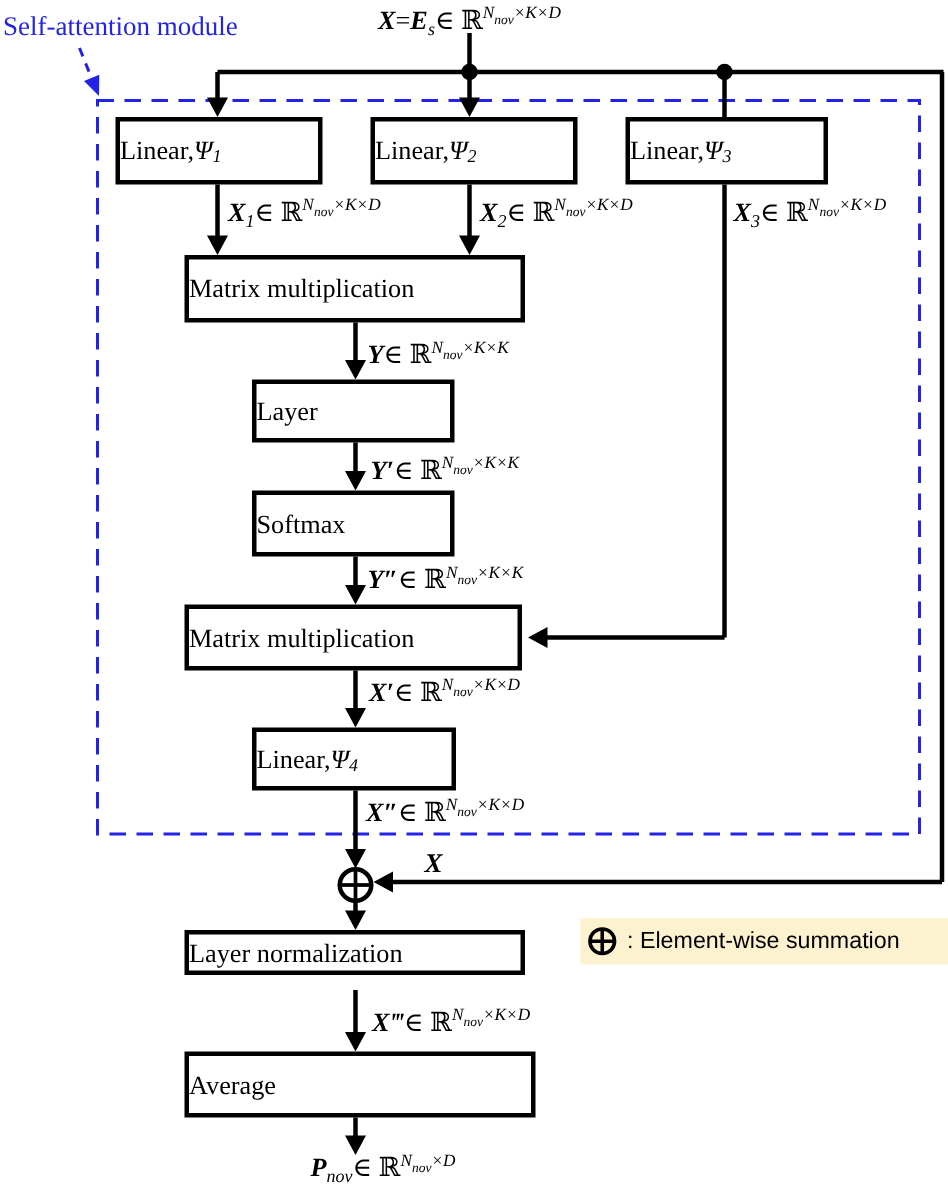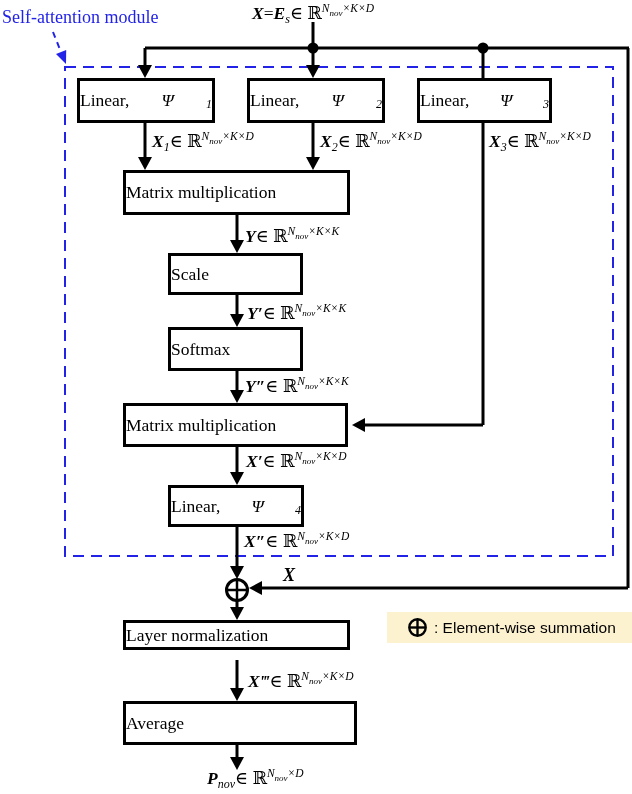--- a/index.html
+++ b/index.html
@@ -1,33 +1,33 @@
 <!DOCTYPE html>
 <html style="--accent-blue: #2323e8; --legend-bg: #fdf2d0;"><head>
 <meta charset="utf-8">
 <style>
   html,body{margin:0;padding:0;background:#fff;}
   #canvas{position:relative;width:632px;height:794px;background:#ffffff;overflow:hidden;
           font-family:"Liberation Serif","DejaVu Serif",serif;}
   #wires{position:absolute;left:0;top:0;z-index:1;}
   .box{position:absolute;box-sizing:border-box;border:3px solid #000;background:#fff;
-       display:flex;align-items:center;justify-content:space-between;white-space:nowrap;
+       display:flex;align-items:center;justify-content:flex-start;white-space:nowrap;
        font-size:17.5px;color:#000;z-index:2;}
   .mlabel{position:absolute;white-space:nowrap;font-size:17.5px;line-height:20px;color:#000;z-index:3;}
   .sg-v{font-style:italic;font-weight:bold;}
   .sg-gi{font-style:italic;}
   .sg-r{}
   .sg-sub{font-style:italic;font-size:12px;position:relative;top:4px;}
   .sg-bb{font-family:"DejaVu Serif","DejaVu Sans",serif;}
   .sg-ei{font-style:italic;font-size:11.5px;position:relative;top:-7px;}
   .sg-es{font-style:italic;font-size:9px;position:relative;top:-3.5px;}
   .title{position:absolute;left:2px;top:7px;font-family:Liberation Serif, serif;
          font-size:18px;color:var(--accent-blue,#2323e8);z-index:3;}
   .legend{position:absolute;left:387px;top:612px;width:245px;height:31px;box-sizing:border-box;
-          background:var(--legend-bg,#fdf2d0);display:flex;align-items:center;gap:6px;padding-left:20px;
+          background:var(--legend-bg,#fdf2d0);display:flex;align-items:center;gap:6px;padding-left:4px;
           font-family:"Liberation Sans","DejaVu Sans",sans-serif;font-size:15.5px;color:#000;z-index:3;}
   .legend svg{flex:0 0 auto;}
 </style>
 </head>
 <body>
 
 <div id="canvas">
 
   <svg id="wires" width="632" height="794" viewBox="0 0 632 794">
 
@@ -99,21 +99,21 @@
       <span class="sg-r">Linear, </span>
       <span class="sg-gi">Ψ</span>
       <span class="sg-sub">2</span>
     </div>
   <div class="box" style="left:417px;top:78px;width:135px;height:45px;">
       <span class="sg-r">Linear, </span>
       <span class="sg-gi">Ψ</span>
       <span class="sg-sub">3</span>
     </div>
   <div class="box" style="left:123px;top:170px;width:227px;height:45px;">Matrix multiplication</div>
-  <div class="box" style="left:168px;top:253px;width:135px;height:42px;">Scale</div>
+  <div class="box" style="left:168px;top:253px;width:135px;height:42px;">Layer</div>
   <div class="box" style="left:168px;top:327px;width:135px;height:44px;">Softmax</div>
   <div class="box" style="left:123px;top:403px;width:225px;height:44px;">Matrix multiplication</div>
   <div class="box" style="left:168px;top:485px;width:136px;height:42px;">
       <span class="sg-r">Linear, </span>
       <span class="sg-gi">Ψ</span>
       <span class="sg-sub">4</span>
     </div>
   <div class="box" style="left:123px;top:620px;width:227px;height:30px;">Layer normalization</div>
   <div class="box" style="left:123px;top:701px;width:234px;height:44px;">Average</div>
 

